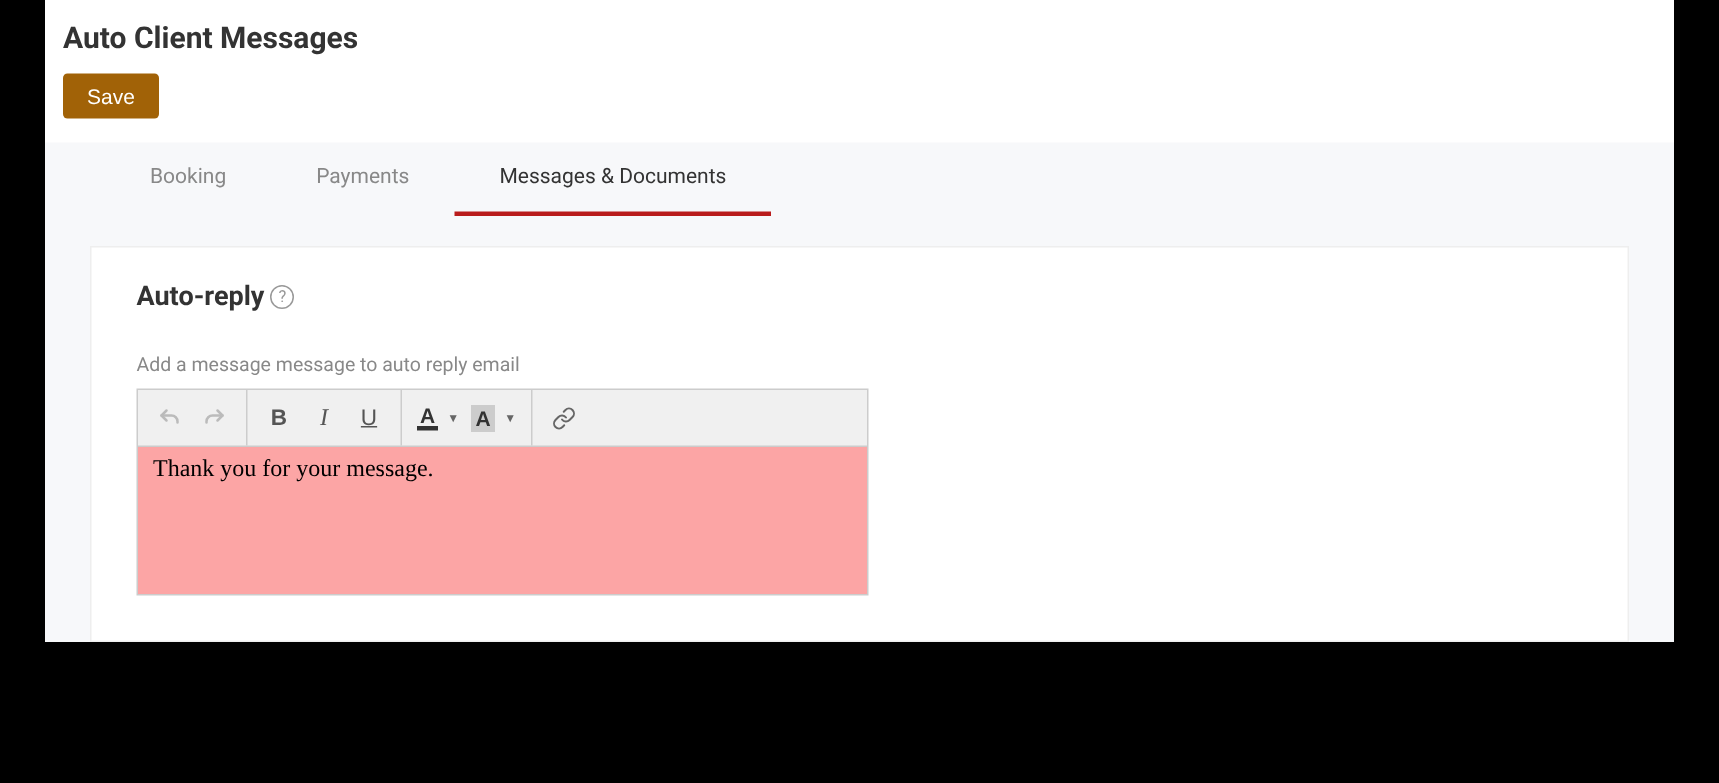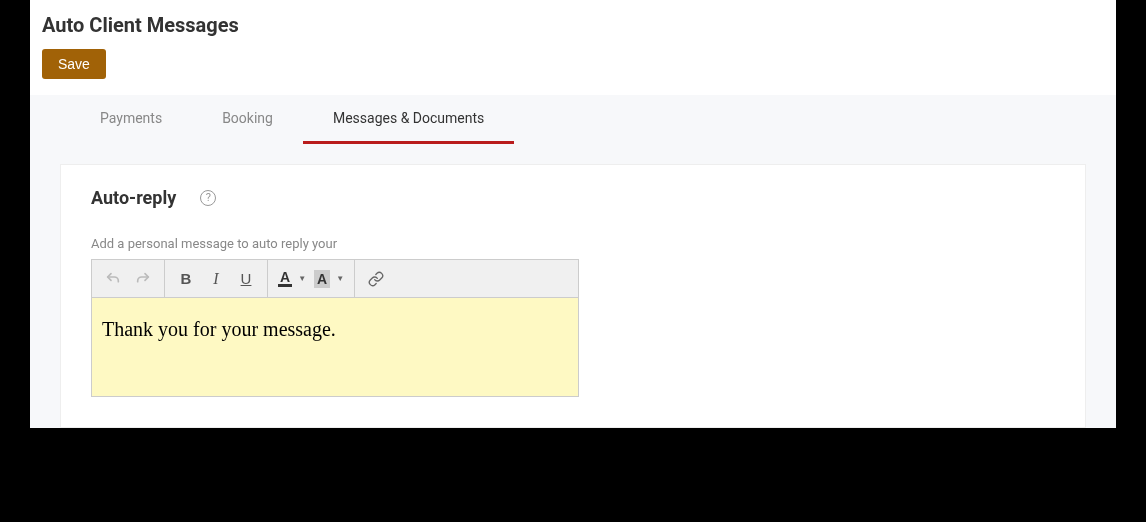--- a/index.html
+++ b/index.html
@@ -57,21 +57,21 @@
     }
     .content-panel {
       background: #fff;
       margin: 20px 30px 0;
       border: 1px solid #eee;
       padding: 22px 30px 30px;
     }
     .section-title-row {
       display: flex;
       align-items: center;
-      gap: 24px;
+      gap: 4px;
       margin-bottom: 28px;
     }
     .section-title {
       font-size: 18px;
       font-weight: 700;
       color: #333;
     }
     .help-icon {
       width: 16px;
       height: 16px;
@@ -145,51 +145,51 @@
       font-family: Arial;
       font-size: 14px;
       font-weight: bold;
       color: #333;
       background: #ccc;
       padding: 1px 3px;
     }
     .link-icon svg { width: 16px; height: 16px; }
     .editor-content {
       min-height: 98px;
-      padding: 20px 10px;
+      padding: 6px 10px;
       font-family: Georgia, "Times New Roman", serif;
-      font-size: 20px;
+      font-size: 16px;
       color: #000;
-      background: #fef9c3;
+      background: #fca5a5;
       outline: none;
     }
   </style>
 </head>
 <body>
 
 <div class="page-wrap">
   <div class="header">
     <h1 class="page-title">Auto Client Messages</h1>
     <button class="save-btn">Save</button>
   </div>
 
   <div class="tab-area">
     <div class="tabs">
+      <div class="tab">Booking</div>
       <div class="tab">Payments</div>
-      <div class="tab">Booking</div>
       <div class="tab active">Messages &amp; Documents</div>
     </div>
 
     <div class="content-panel">
       <div class="section-title-row">
         <span class="section-title">Auto-reply</span>
         <span class="help-icon">?</span>
       </div>
 
-      <div class="editor-label">Add a personal message to auto reply your</div>
+      <div class="editor-label">Add a message message to auto reply email</div>
 
       <div class="editor-box">
         <div class="toolbar">
           <div class="tool-group">
             <span class="tool-btn disabled">
               <svg width="16" height="16" viewBox="0 0 24 24" fill="none" stroke="#bbb" stroke-width="2.5" stroke-linecap="round" stroke-linejoin="round">
                   <path d="M9 14L4 9l5-5"></path>
                   <path d="M4 9h10a6 6 0 0 1 6 6v1"></path>
                 </svg>
             </span>

